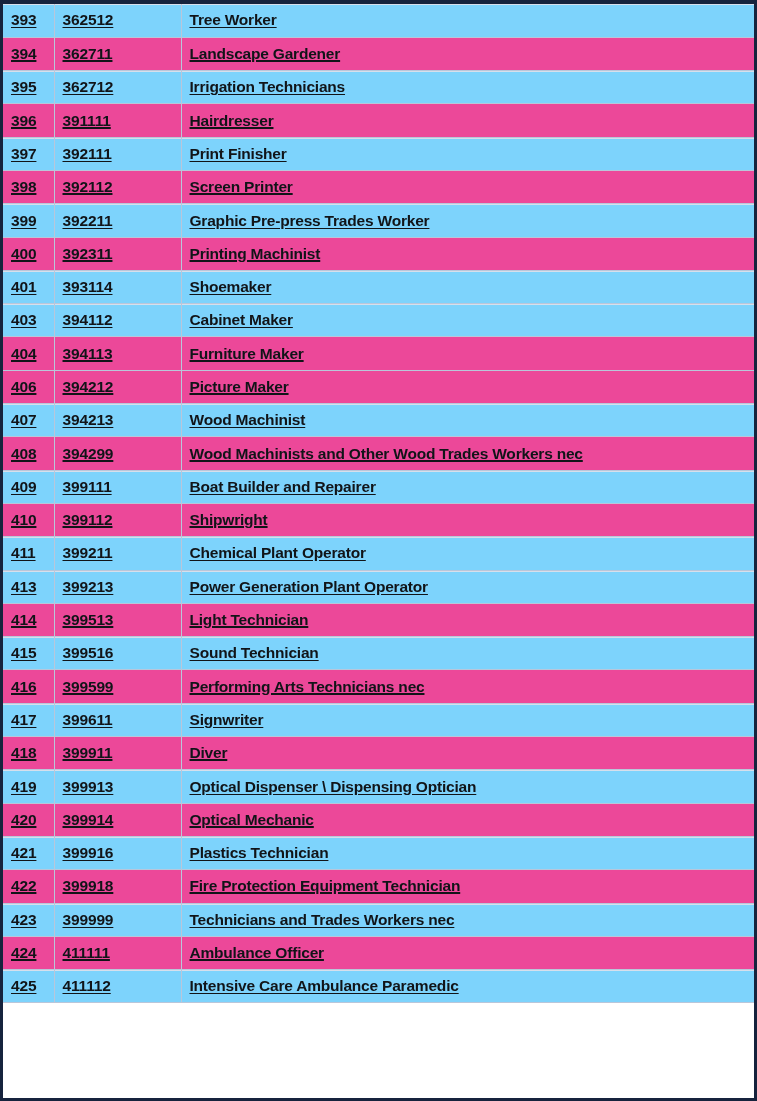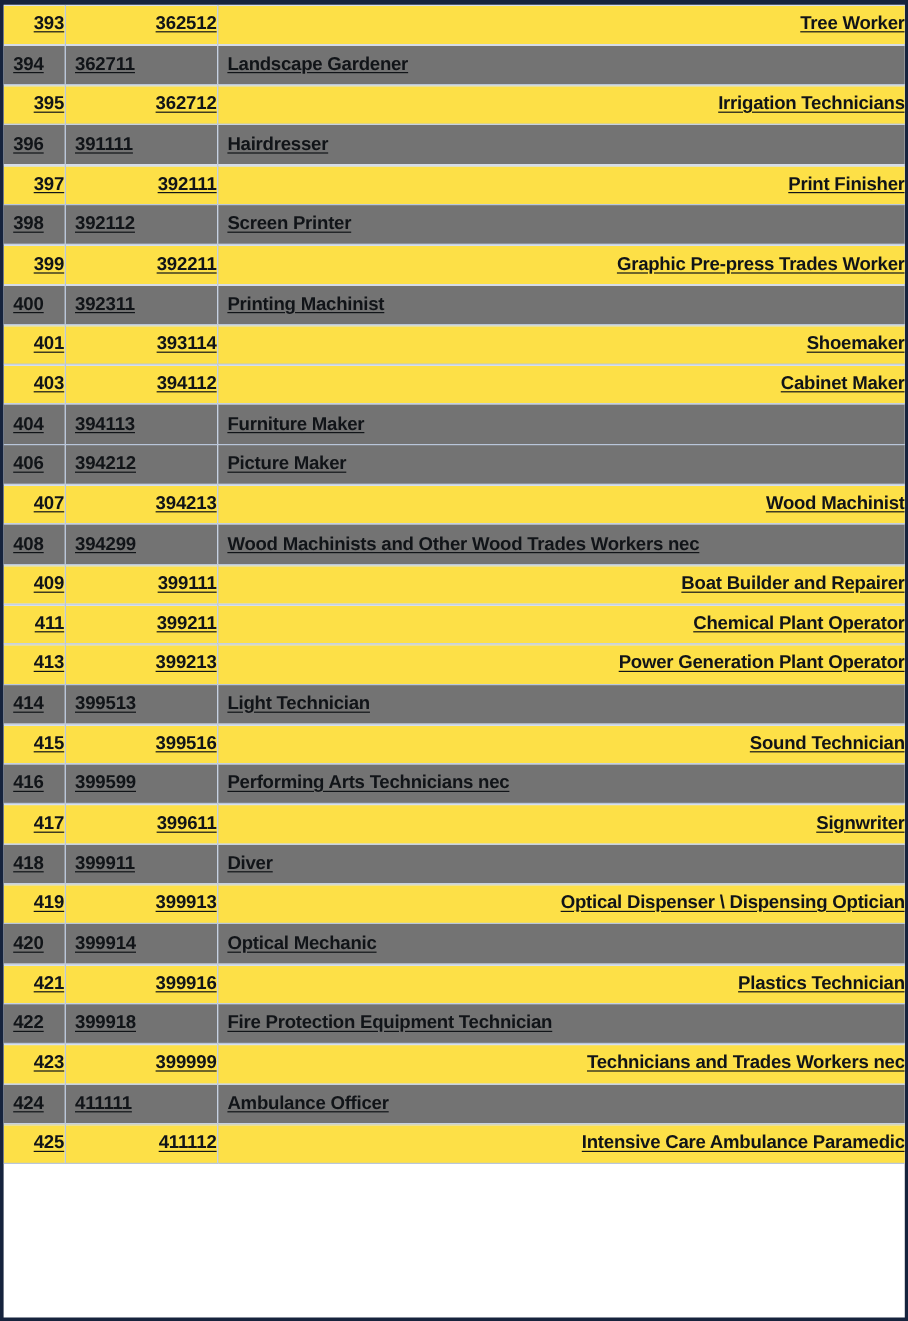--- a/index.html
+++ b/index.html
@@ -46,22 +46,22 @@
     white-space: nowrap;
     overflow: hidden;
   }
 
   #occupation-table td:last-child { border-right: none; }
 
   .col-index  { width: 51px;  }
   .col-code   { width: 127px; }
   .col-title  { width: auto;  }
 
-  .row-blue td { background: #fde047; text-align: right; }
-  .row-gray td { background: #737373; }
+  .row-blue td { background: #7dd3fc; }
+  .row-gray td { background: #ec4899; text-decoration: underline; }
 
   .cell-link {
     text-decoration: underline;
     text-underline-offset: 2px;
     color: #111418;
     font-weight: 700;
     letter-spacing: -0.15px;
   }
   .col-code .cell-link,
   .col-title .cell-link {
@@ -149,20 +149,25 @@
         <tr class="row-gray">
           <td class="col-index"><span class="cell-link">408</span></td>
           <td class="col-code"><span class="cell-link">394299</span></td>
           <td class="col-title"><span class="cell-link">Wood Machinists and Other Wood Trades Workers nec</span></td>
         </tr>
         <tr class="row-blue">
           <td class="col-index"><span class="cell-link">409</span></td>
           <td class="col-code"><span class="cell-link">399111</span></td>
           <td class="col-title"><span class="cell-link">Boat Builder and Repairer</span></td>
         </tr>
+        <tr class="row-gray">
+          <td class="col-index"><span class="cell-link">410</span></td>
+          <td class="col-code"><span class="cell-link">399112</span></td>
+          <td class="col-title"><span class="cell-link">Shipwright</span></td>
+        </tr>
         <tr class="row-blue">
           <td class="col-index"><span class="cell-link">411</span></td>
           <td class="col-code"><span class="cell-link">399211</span></td>
           <td class="col-title"><span class="cell-link">Chemical Plant Operator</span></td>
         </tr>
         <tr class="row-blue">
           <td class="col-index"><span class="cell-link">413</span></td>
           <td class="col-code"><span class="cell-link">399213</span></td>
           <td class="col-title"><span class="cell-link">Power Generation Plant Operator</span></td>
         </tr>

